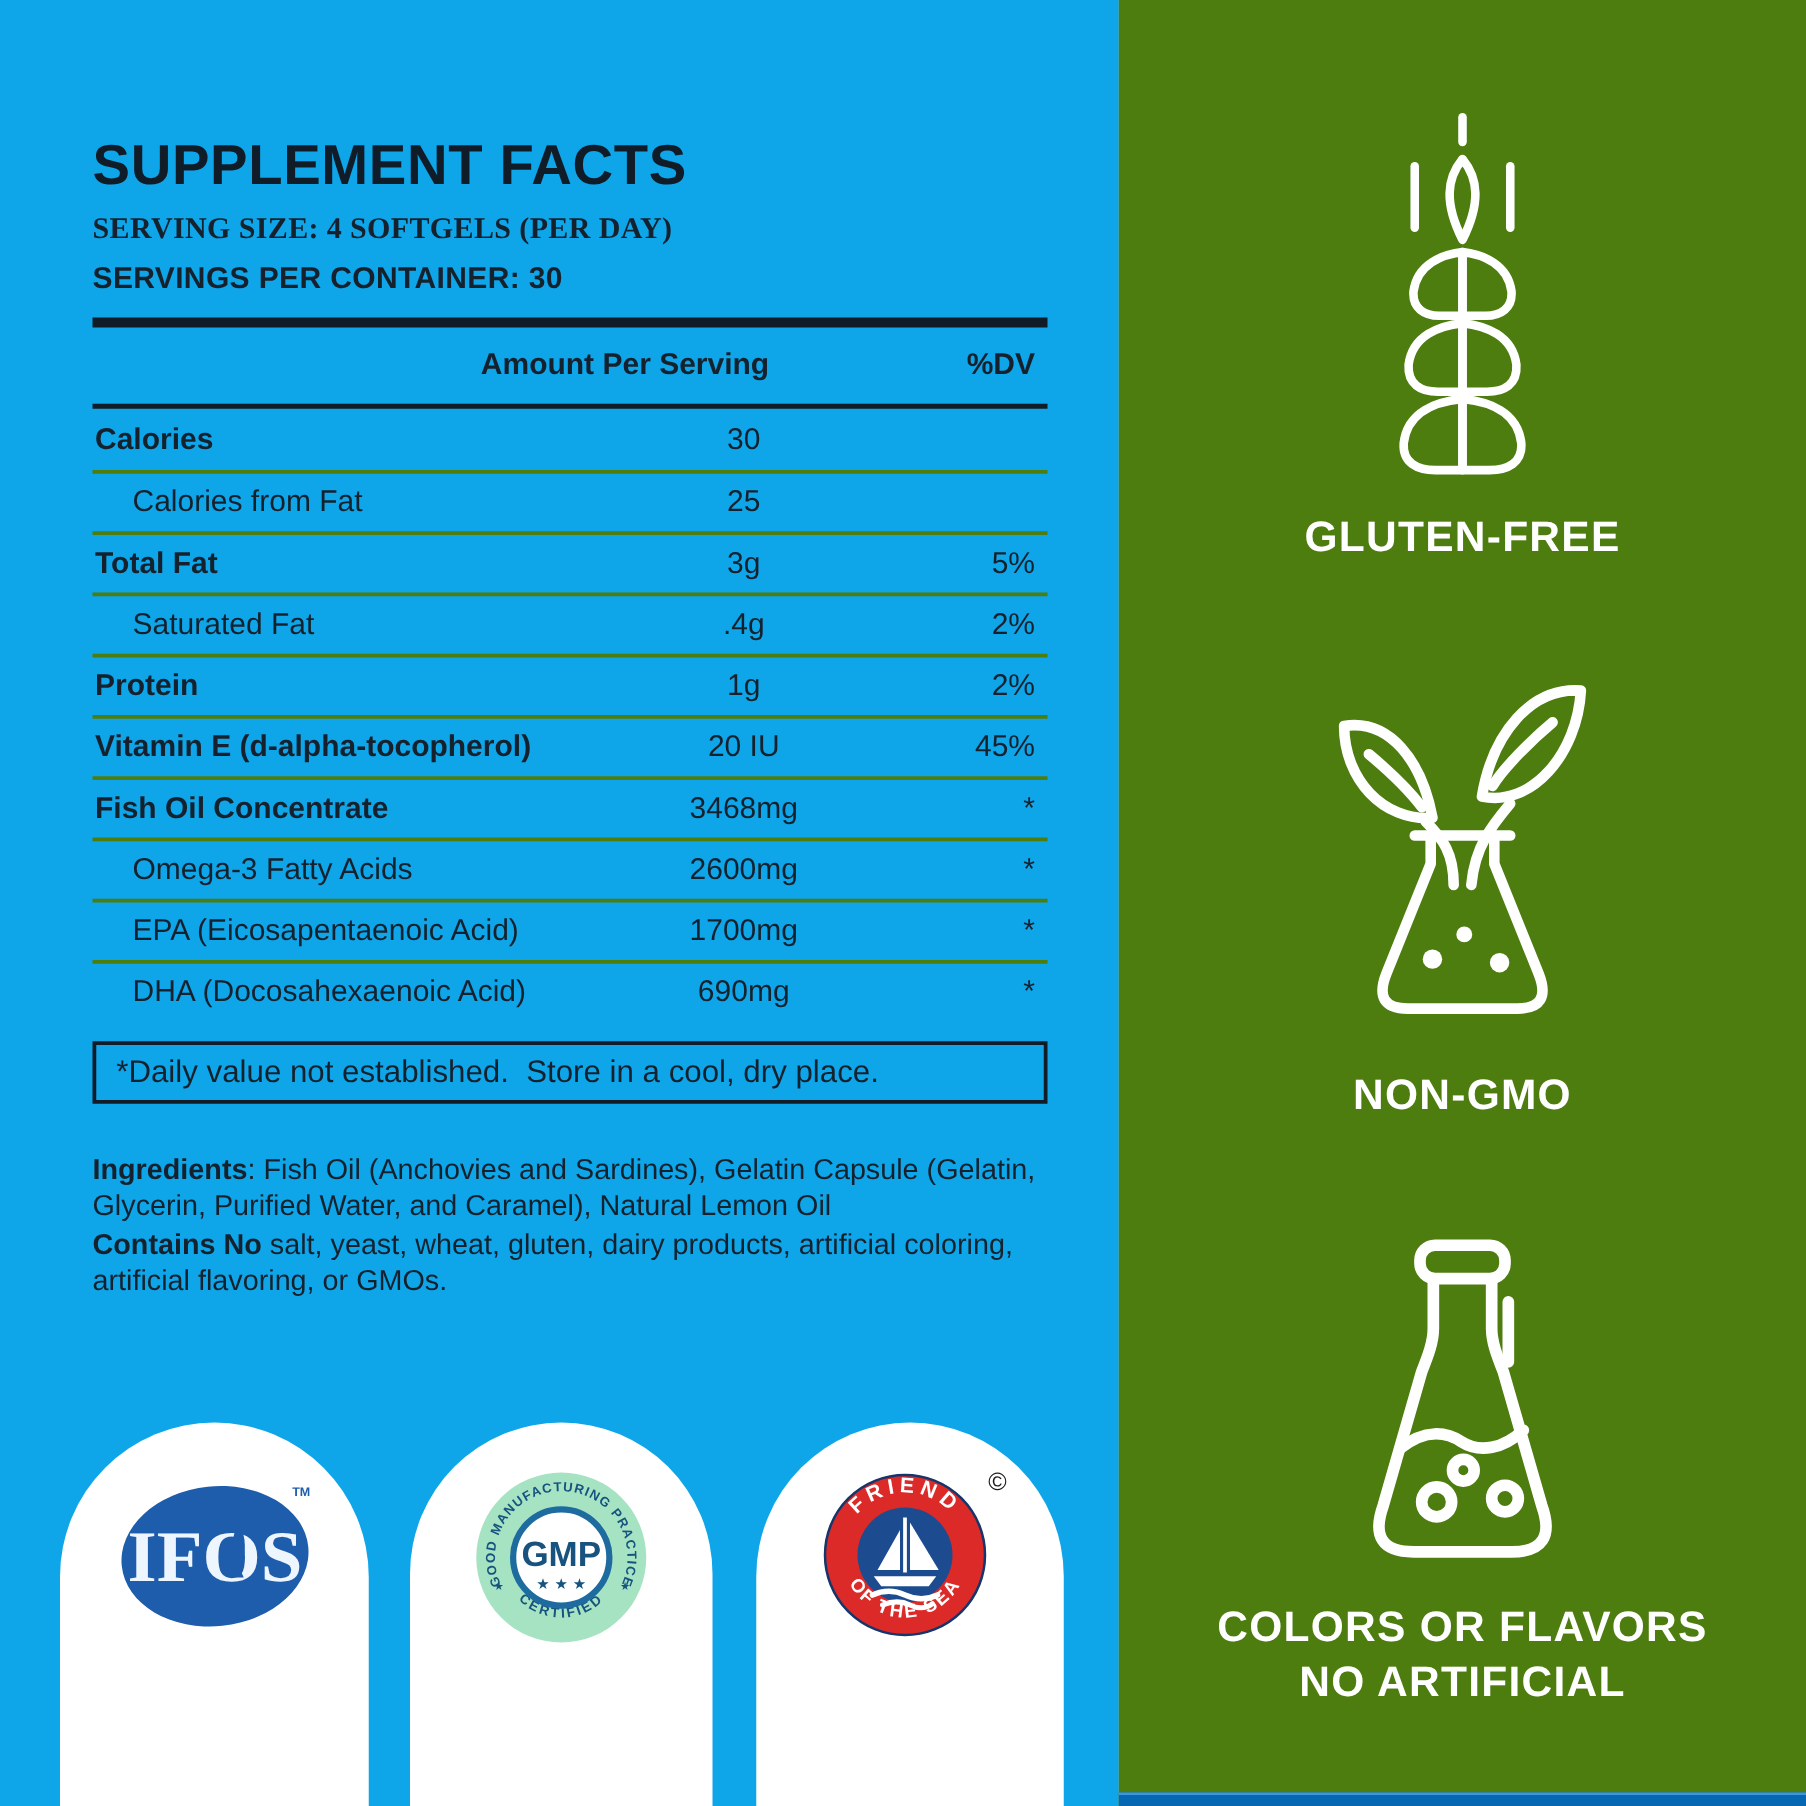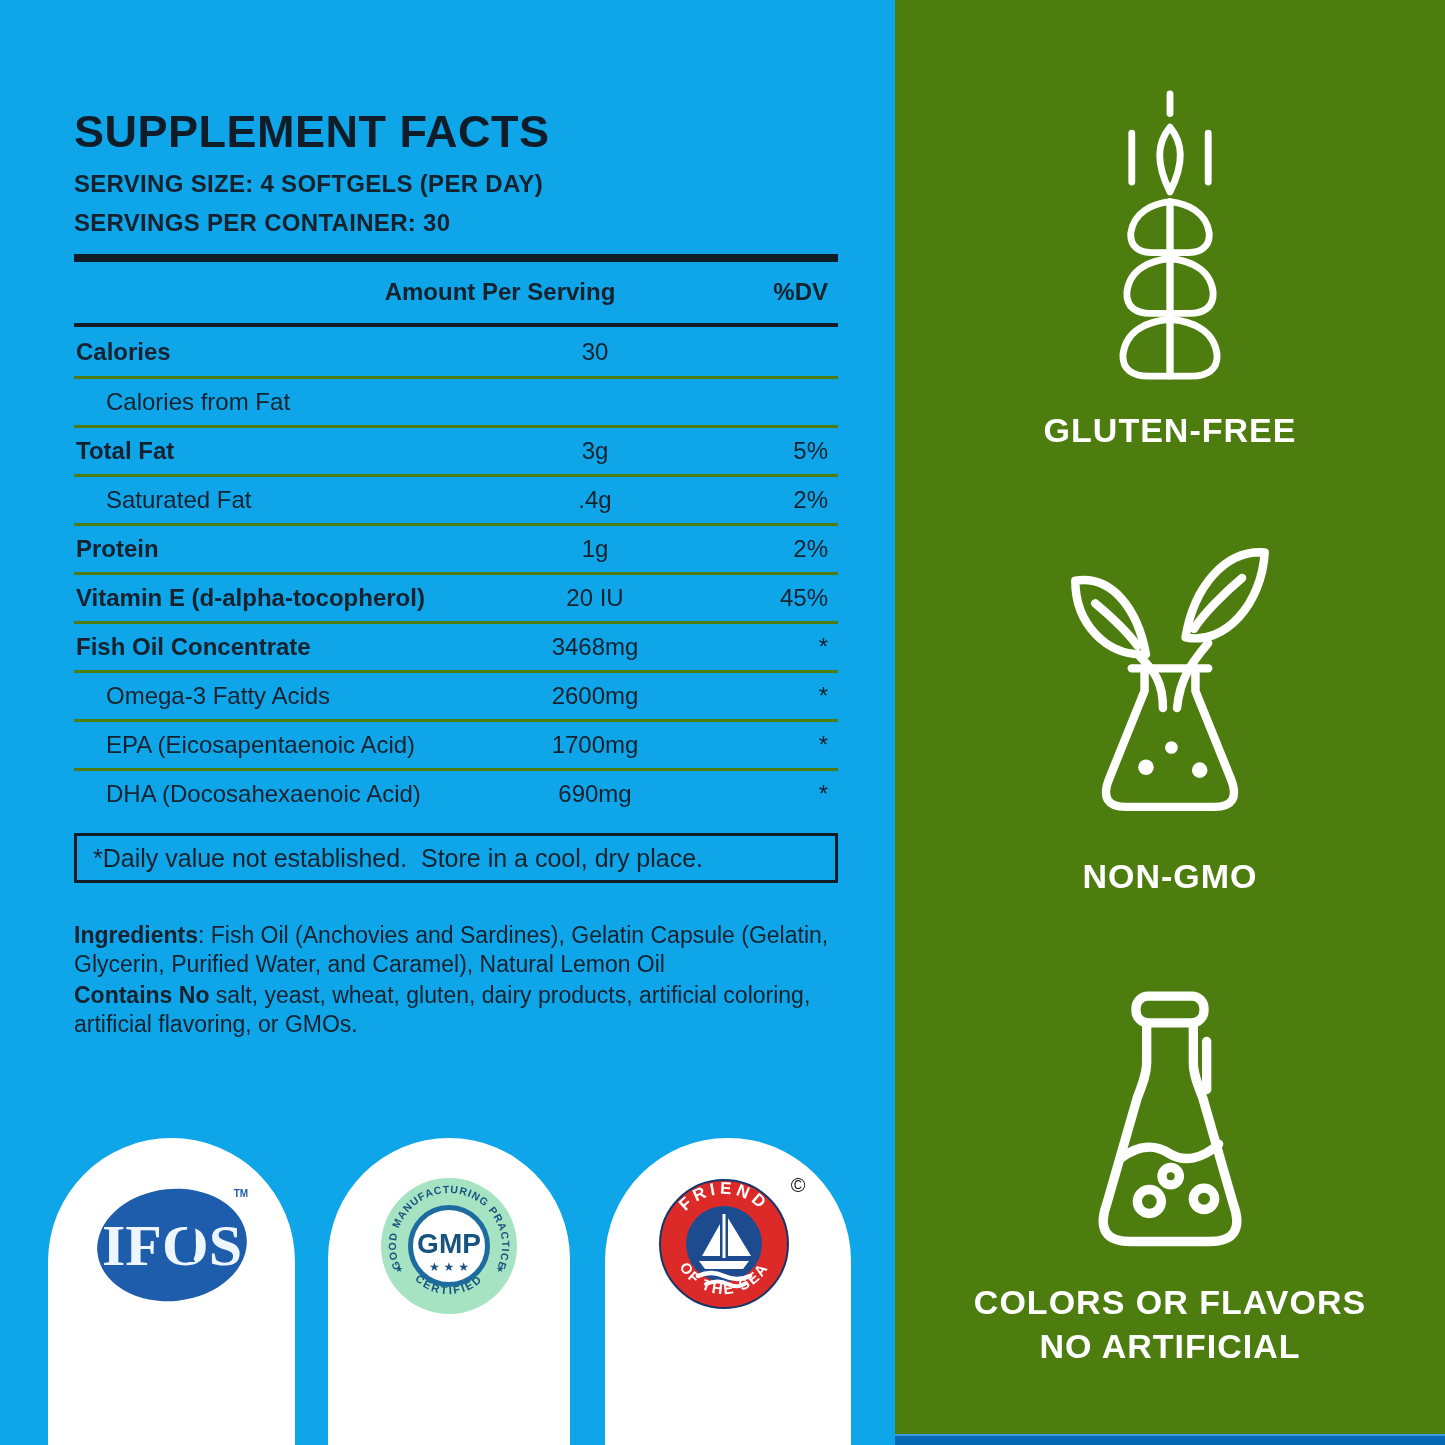--- a/index.html
+++ b/index.html
@@ -5,21 +5,21 @@
   html,body{margin:0;padding:0;}
   body{
     width:1445px;height:1445px;position:relative;overflow:hidden;
     font-family:"Liberation Sans",sans-serif;
     background:#A9D5F2;
   }
   .left-panel{position:absolute;left:0;top:0;width:895px;height:1445px;background:#0ea5e9;}
   .right-panel{position:absolute;left:895px;top:0;width:550px;height:1445px;background:#4d7c0f;}
   .facts{position:absolute;left:74px;top:0;width:764px;color:#15222E;}
   .facts-title{position:absolute;top:106px;left:0;font-size:45px;font-weight:bold;letter-spacing:.5px;color:#101D29;white-space:nowrap;}
-  .serving-line1{position:absolute;top:170px;left:0;font-size:24px;font-weight:700;letter-spacing:.3px;white-space:nowrap;}
+  .serving-line1{position:absolute;top:170px;left:0;font-size:24px;font-weight:700;letter-spacing:.3px;white-space:nowrap;font-family:Liberation Serif, serif;}
   .serving-line2{position:absolute;top:209px;left:0;font-size:24px;font-weight:700;letter-spacing:.3px;white-space:nowrap;}
   .bar-thick{position:absolute;top:254px;left:0;width:764px;height:8px;background:#101D29;}
   .tbl-header{position:absolute;top:262px;left:0;width:764px;height:61px;}
   .hdr-amount{position:absolute;left:276px;top:16px;width:300px;text-align:center;font-size:24px;font-weight:700;}
   .hdr-dv{position:absolute;right:10px;top:16px;font-size:24px;font-weight:700;}
   .hdr-underline{position:absolute;top:323px;left:0;width:764px;height:4px;background:#101D29;}
   .rows{position:absolute;top:327px;left:0;width:764px;}
   .row{position:relative;height:49px;box-sizing:border-box;font-size:24px;}
   .row + .row{border-top:3px solid #4d7c0f;}
   .row .label{position:absolute;left:2px;top:50%;transform:translateY(-50%);white-space:nowrap;}
@@ -69,20 +69,21 @@
     </div>
     <div class="hdr-underline"></div>
     <div class="rows">
         <div class="row bold">
     <span class="label">Calories</span>
     <span class="amount">30</span>
     <span class="dv"></span>
   </div>
         <div class="row indent">
     <span class="label">Calories from Fat</span>
+    <span class="amount">25</span>
     <span class="dv"></span>
   </div>
         <div class="row bold">
     <span class="label">Total Fat</span>
     <span class="amount">3g</span>
     <span class="dv">5%</span>
   </div>
         <div class="row indent">
     <span class="label">Saturated Fat</span>
     <span class="amount">.4g</span>

